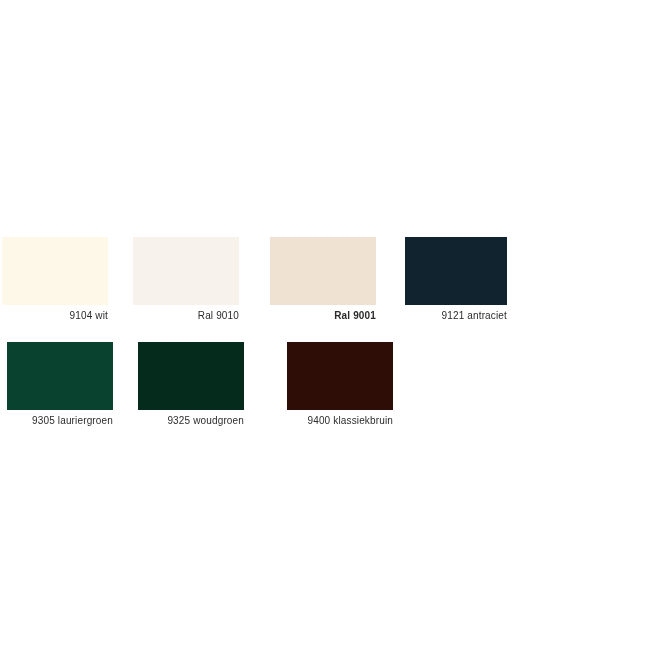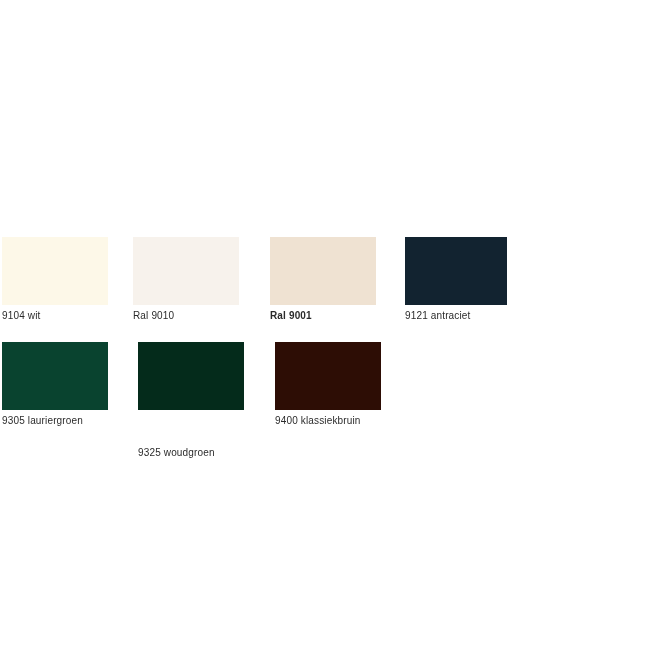--- a/index.html
+++ b/index.html
@@ -40,21 +40,21 @@
   }
 
   .swatch-row-1 { top: 237px; }
   .swatch-row-2 { top: 342px; }
 
   .swatch-cell {
     position: relative;
     box-sizing: border-box;
     display: flex;
     flex-direction: column;
-    align-items: flex-start;
+    align-items: flex-end;
   }
 
   .swatch-chip {
     width: 106px;
     height: 68px;
     box-sizing: border-box;
     display: block;
   }
 
   .swatch-label {
@@ -92,21 +92,21 @@
           <span class="swatch-chip" title="#122330" style="width: 102px; background: rgb(18, 35, 48);"></span>
           <span class="swatch-label">9121 antraciet</span>
         </div>
       </div>
 
     <div class="swatch-row swatch-row-2">
         <div class="swatch-cell" style="margin-left: 2px; width: 111px;">
           <span class="swatch-chip" title="#09432F" style="width: 106px; background: rgb(9, 67, 47);"></span>
           <span class="swatch-label">9305 lauriergroen</span>
         </div>
-        <div class="swatch-cell" style="margin-left: 25px; width: 106px; gap: 32px;">
+        <div class="swatch-cell" style="margin-left: 25px; width: 106px;">
           <span class="swatch-chip" title="#042B1B" style="width: 106px; background: rgb(4, 43, 27);"></span>
           <span class="swatch-label">9325 woudgroen</span>
         </div>
         <div class="swatch-cell" style="margin-left: 31px; width: 118px;">
           <span class="swatch-chip" title="#2D0D05" style="width: 106px; background: rgb(45, 13, 5);"></span>
           <span class="swatch-label">9400 klassiekbruin</span>
         </div>
       </div>
 
   </div>

